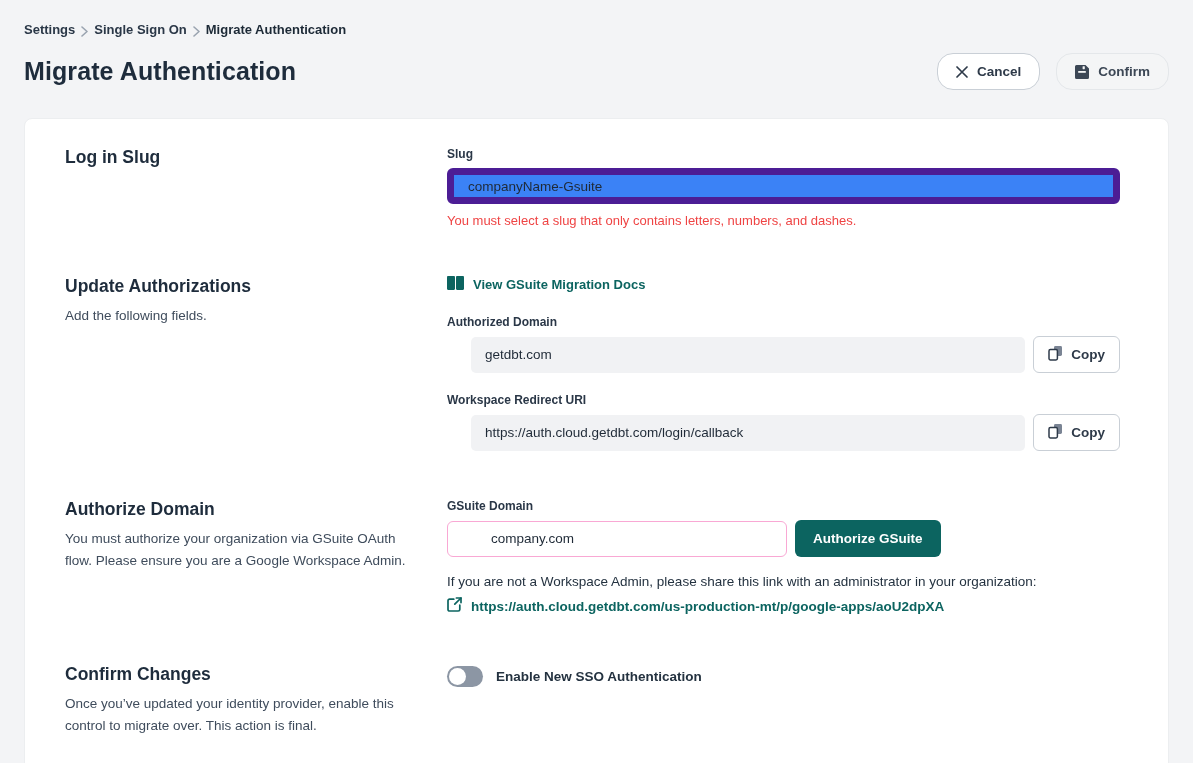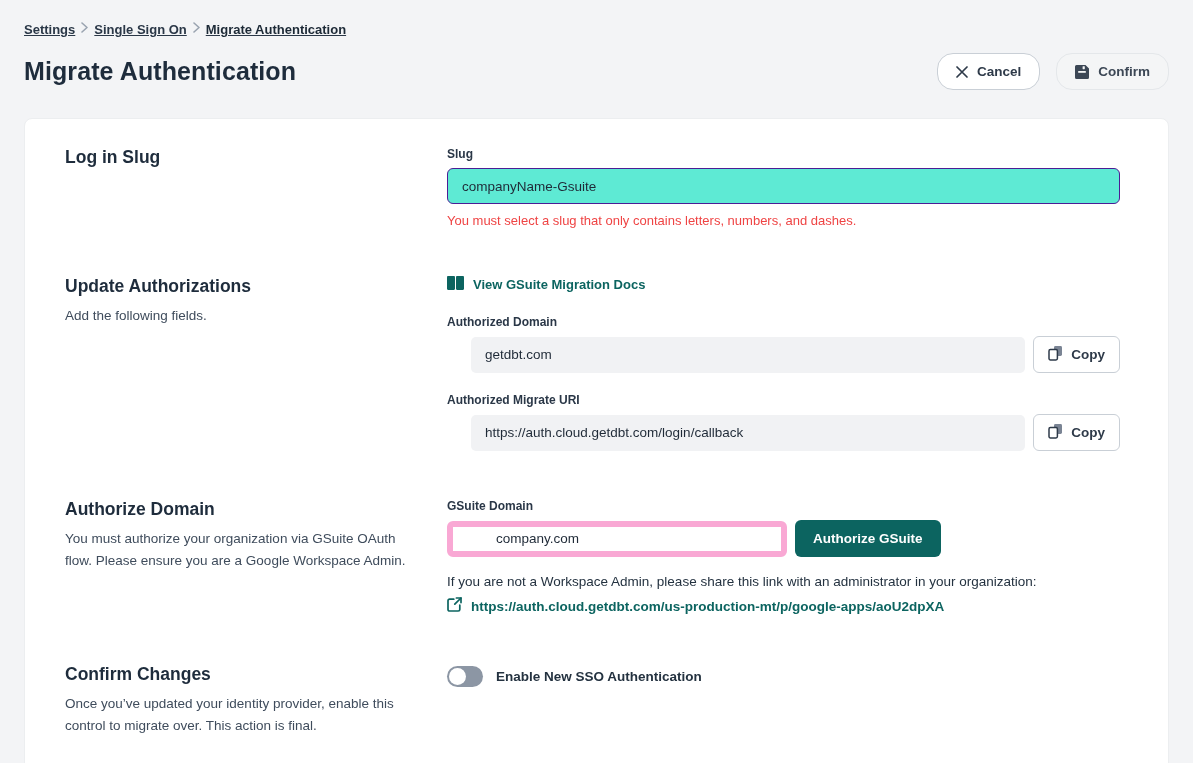--- a/index.html
+++ b/index.html
@@ -6,22 +6,22 @@
   html, body { width: 1193px; height: 763px; }
   body {
     font-family: "Liberation Sans", sans-serif;
     background: #f3f4f6;
     color: #1f2a37;
     overflow: hidden;
   }
   
   .topbar { padding: 22px 24px 0 24px; }
   .breadcrumb {
-    display: flex; align-items: flex-start; gap: 6px;
-    font-size: 13px; font-weight: 700; color: #2a3747; text-decoration: underline;
+    display: flex; align-items: flex-end; gap: 6px;
+    font-size: 13px; font-weight: 700; color: #2a3747;
   }
   .breadcrumb .crumb { cursor: pointer; }
   .breadcrumb .crumb.current { color: #1c2936; }
   .breadcrumb .chev {
     color: #9aa4b0; font-size: 13px; font-weight: 400;
     display: inline-flex; align-items: center;
   }
   .titlerow {
     display: flex; align-items: center; justify-content: space-between;
     margin-top: 16px;
@@ -57,21 +57,21 @@
   .field-label {
     font-size: 12px; font-weight: 700; color: #2a3747;
     margin-bottom: 7px; display: block;
   }
   .text-input {
     width: 100%; height: 36px; padding: 0 14px;
     border-radius: 6px; font-size: 13.5px; color: #1f2a37;
     font-family: "Liberation Sans", sans-serif;
     outline: none;
   }
-  .slug-input { background: #5eead4; border: 1px solid #4c1d95; }
+  .slug-input { background: #3b82f6; border: 7px solid #4c1d95; }
   .helper { font-size: 13px; color: #ef4444; margin-top: 9px; }
 
   .doclink {
     display: inline-flex; align-items: center; gap: 9px;
     color: #0c6460; font-size: 13px; font-weight: 700;
     cursor: pointer; margin-bottom: 22px;
   }
   .readonly-row { display: flex; align-items: center; gap: 8px; margin-bottom: 20px; }
   .readonly-row:last-child { margin-bottom: 0; }
   .readonly-field {
@@ -80,21 +80,21 @@
     font-size: 13.5px; color: #1f2a37; margin-left: 24px;
   }
   .copy-btn {
     display: inline-flex; align-items: center; gap: 8px;
     height: 37px; padding: 0 14px;
     background: #ffffff; border: 1px solid #c9cfd6; border-radius: 6px;
     font-size: 13.5px; font-weight: 600; color: #2e3a49;
     font-family: "Liberation Sans", sans-serif; cursor: pointer;
   }
   .domain-row { display: flex; align-items: center; gap: 8px; }
-  .domain-input { width: 340px; background: #ffffff; border: 6px solid #f9a8d4; padding-left: 43px; }
+  .domain-input { width: 340px; background: #ffffff; border: 1px solid #f9a8d4; padding-left: 43px; }
   .btn-teal {
     height: 37px; padding: 0 18px; border: none; border-radius: 6px;
     background: #0c6460; color: #ffffff;
     font-size: 13.5px; font-weight: 700;
     font-family: "Liberation Sans", sans-serif; cursor: pointer;
   }
   .admin-note { font-size: 13.5px; color: #243240; margin-top: 17px; }
   .share-row { display: flex; align-items: center; gap: 9px; margin-top: 8px; }
   .share-link { color: #0c6460; font-size: 13.5px; font-weight: 700; text-decoration: none; cursor: pointer; }
 
@@ -190,21 +190,21 @@
           <span>
             <svg width="15" height="16" viewBox="0 0 15 16">
               <rect x="6" y="1" width="8" height="10" rx="1.4" fill="#7a8494"></rect>
               <rect x="1" y="4.5" width="8.4" height="10.5" rx="1.4" fill="#ffffff" stroke="#2e3a49" stroke-width="1.5"></rect>
             </svg>
           </span>
           <span>Copy</span>
         </button>
       </div>
 
-      <label class="field-label">Authorized Migrate URI</label>
+      <label class="field-label">Workspace Redirect URI</label>
       <div class="readonly-row">
         <div class="readonly-field">https://auth.cloud.getdbt.com/login/callback</div>
         <button class="copy-btn">
           <span>
             <svg width="15" height="16" viewBox="0 0 15 16">
               <rect x="6" y="1" width="8" height="10" rx="1.4" fill="#7a8494"></rect>
               <rect x="1" y="4.5" width="8.4" height="10.5" rx="1.4" fill="#ffffff" stroke="#2e3a49" stroke-width="1.5"></rect>
             </svg>
           </span>
           <span>Copy</span>

